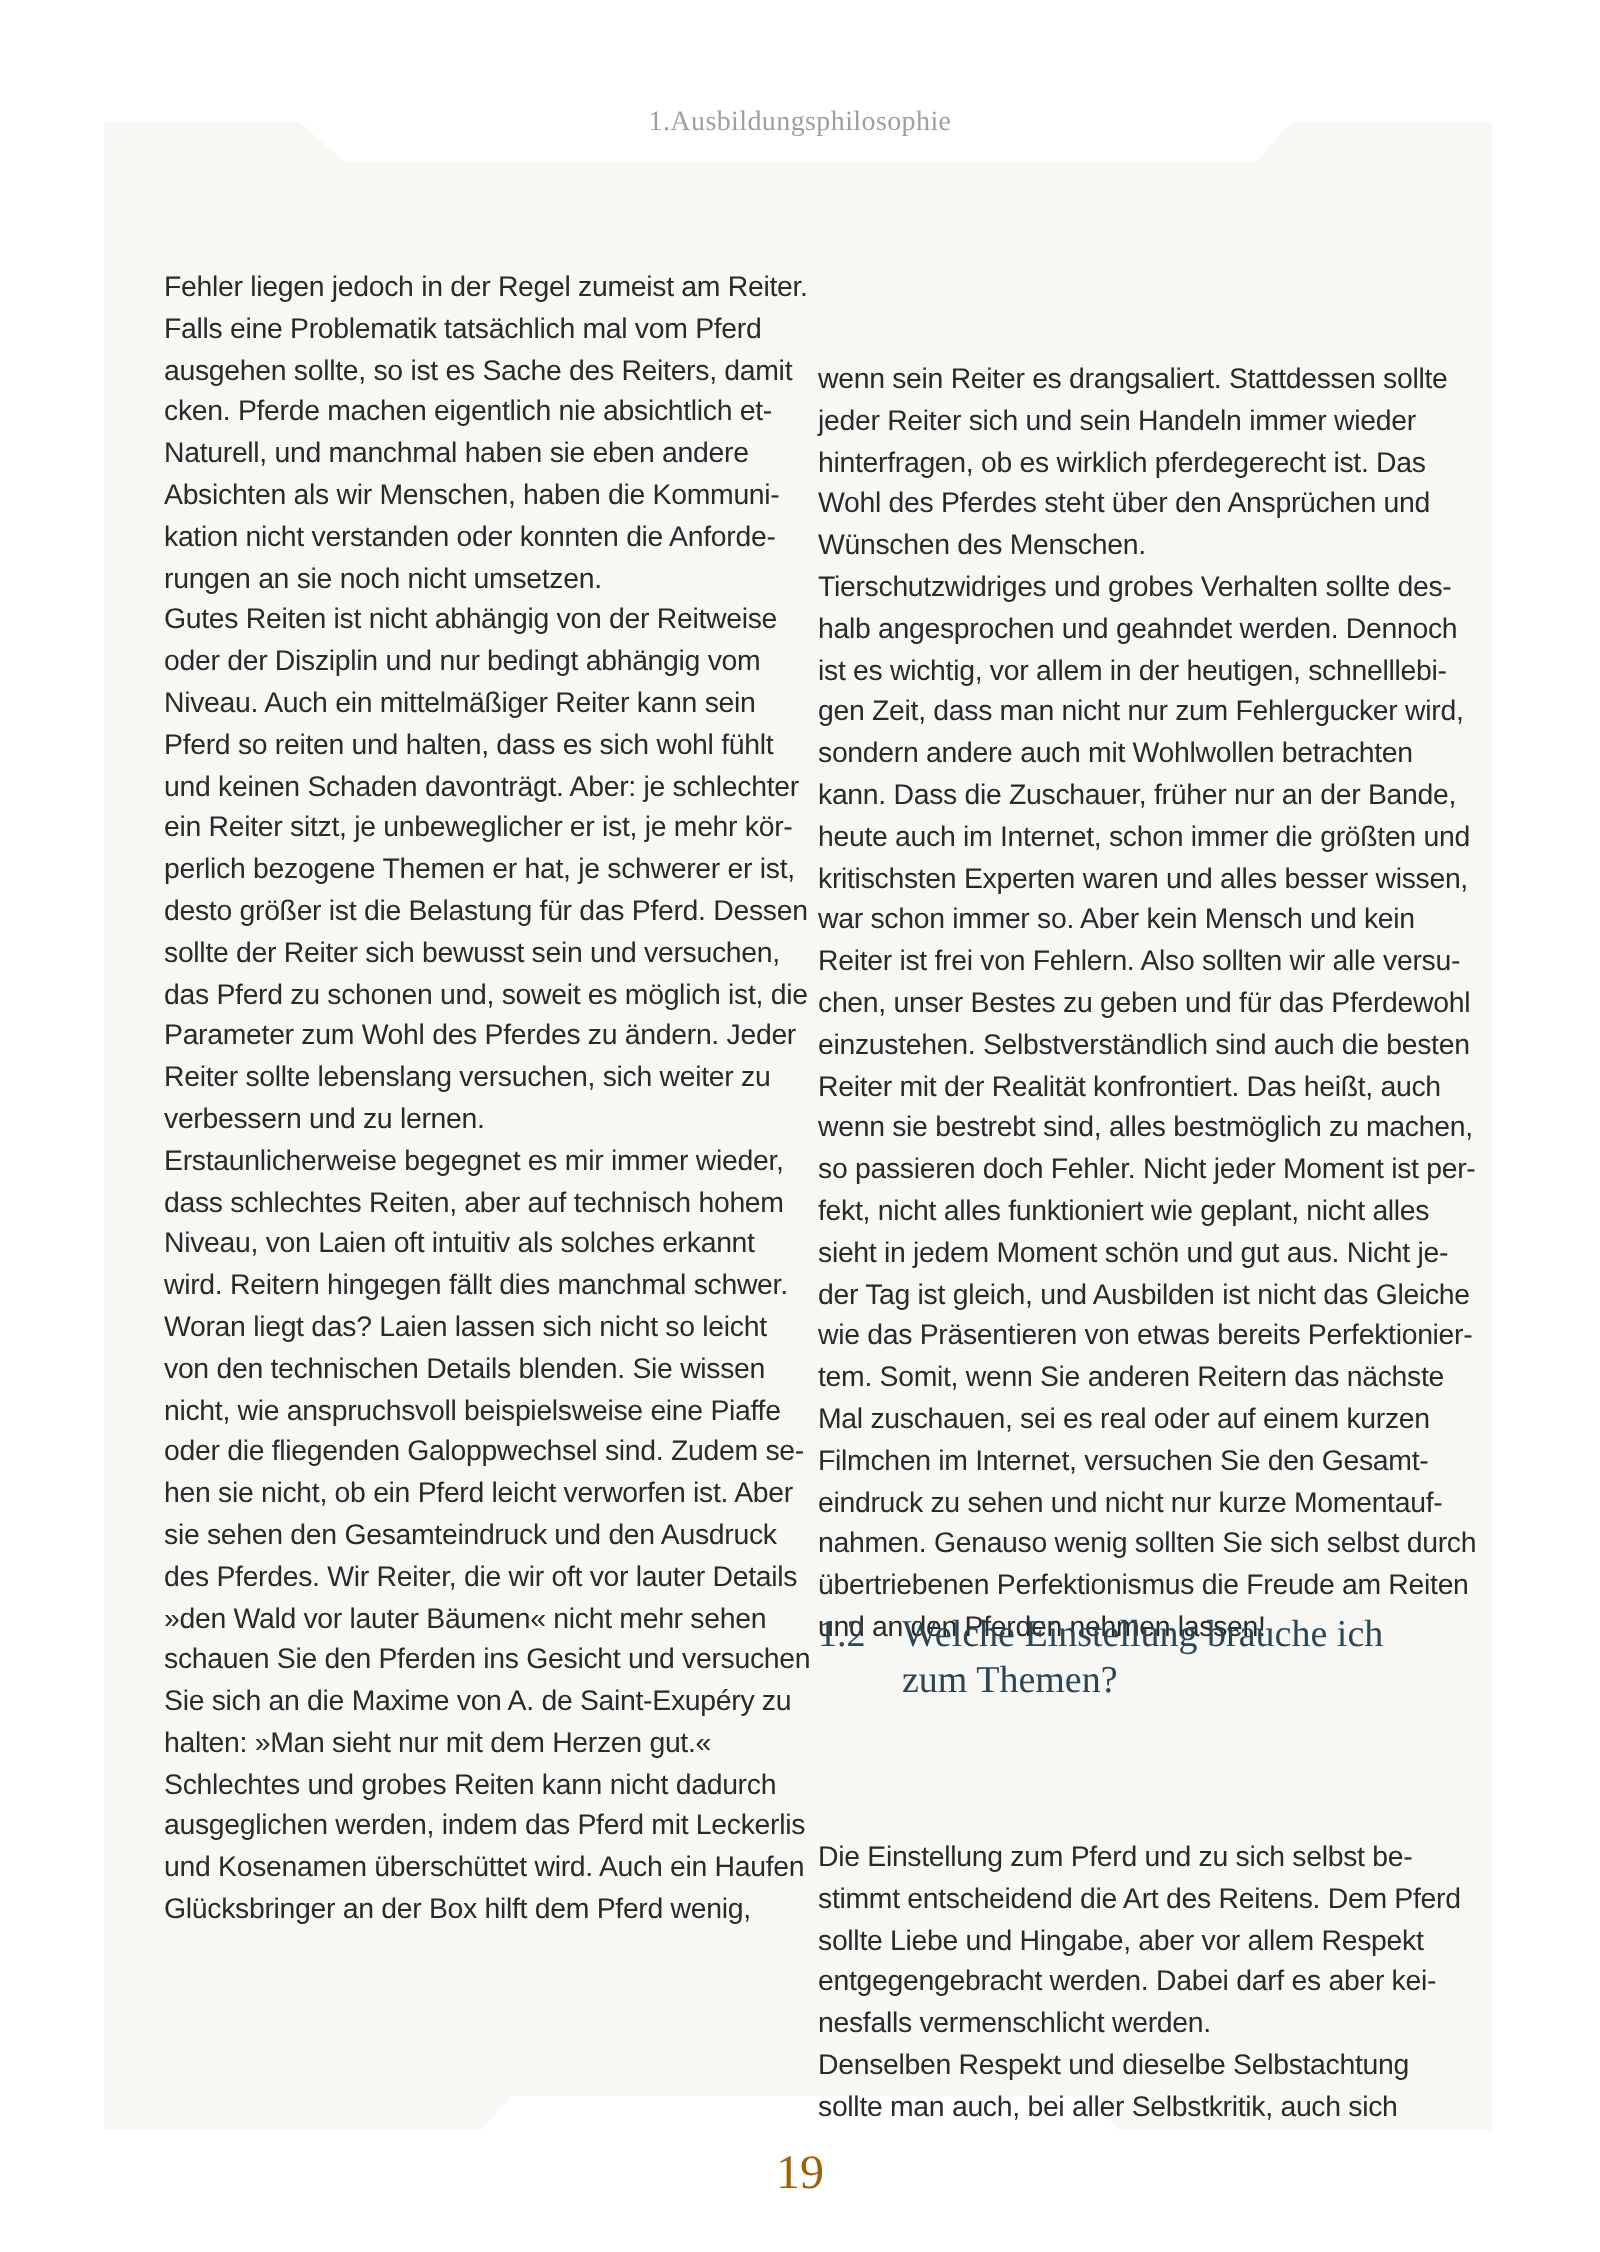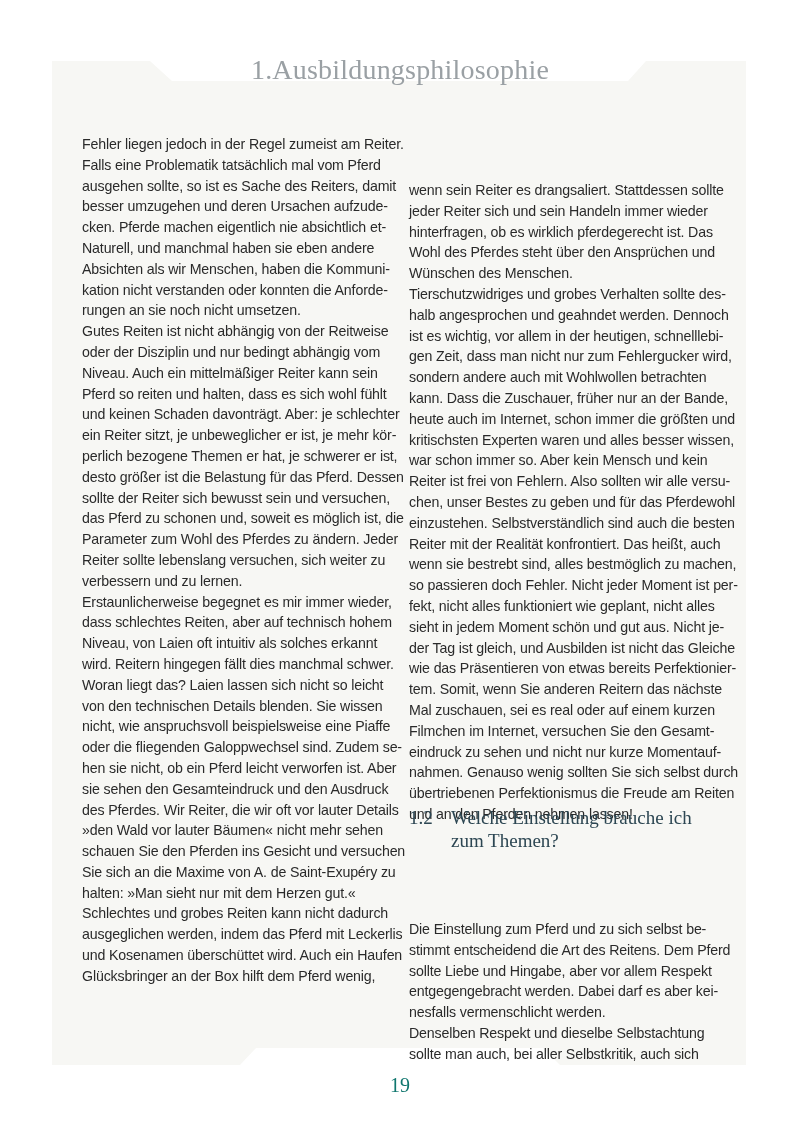--- a/index.html
+++ b/index.html
@@ -7,21 +7,21 @@
     width: 800px; height: 1126px; position: relative; overflow: hidden;
     background: #ffffff;
   }
   .panel {
     position: absolute; left: 0; top: 0; width: 800px; height: 1126px;
   }
   .panel svg { position: absolute; left: 0; top: 0; }
   .running-head {
     position: absolute; left: 0; width: 800px; top: 54px; text-align: center;
     font-family: "Liberation Serif", "DejaVu Serif", serif;
-    font-size: 28px; color: #9aa0a4; letter-spacing: 0.2px;
+    font-size: 14px; color: #9aa0a4; letter-spacing: 0.2px;
   }
   .col {
     position: absolute; top: 134px;
     font-family: "Liberation Sans", "DejaVu Sans", sans-serif;
     font-size: 14.2px; color: #2a2a2a; line-height: 20.8px;
     letter-spacing: -0.15px;
   }
   .col-left { left: 82px; width: 310px; }
   .col-right { left: 409px; width: 325px; margin-top: 46px; }
   .line { white-space: nowrap; display: block; height: 20.8px; }
@@ -29,39 +29,38 @@
     position: absolute; left: 409px; top: 806px; width: 330px;
     font-family: "Liberation Serif", "DejaVu Serif", serif;
     color: #2c4652; font-size: 19px; line-height: 23px;
   }
   .heading .num { position: absolute; left: 0; top: 0; }
   .heading .title { position: absolute; left: 42px; top: 0; width: 290px; }
   .col-right2 { top: 873px; }
   .page-number {
     position: absolute; left: 0; width: 800px; top: 1074px; text-align: center;
     font-family: "Liberation Serif", "DejaVu Serif", serif;
-    font-size: 20px; color: #0f766e;
+    font-size: 24px; color: #a16207;
   }
 </style>
 </head>
 <body>
 
 <div class="panel">
   <svg width="800" height="1126">
     <polygon points="52,61 150,61 172,81 628,81 646,61 746,61 746,1065 560,1065 543,1048 256,1048 240,1065 52,1065" fill="#f7f7f4"></polygon>
   </svg>
 </div>
 
 <div class="running-head">1.Ausbildungsphilosophie</div>
 
 <div class="col col-left" id="left-col">
     <span class="line">Fehler liegen jedoch in der Regel zumeist am Reiter.</span>
     <span class="line">Falls eine Problematik tatsächlich mal vom Pferd</span>
     <span class="line">ausgehen sollte, so ist es Sache des Reiters, damit</span>
-    <span class="line">besser umzugehen und deren Ursachen aufzude-</span>
     <span class="line">cken. Pferde machen eigentlich nie absichtlich et-</span>
     <span class="line">Naturell, und manchmal haben sie eben andere</span>
     <span class="line">Absichten als wir Menschen, haben die Kommuni-</span>
     <span class="line">kation nicht verstanden oder konnten die Anforde-</span>
     <span class="line">rungen an sie noch nicht umsetzen.</span>
     <span class="line">Gutes Reiten ist nicht abhängig von der Reitweise</span>
     <span class="line">oder der Disziplin und nur bedingt abhängig vom</span>
     <span class="line">Niveau. Auch ein mittelmäßiger Reiter kann sein</span>
     <span class="line">Pferd so reiten und halten, dass es sich wohl fühlt</span>
     <span class="line">und keinen Schaden davonträgt. Aber: je schlechter</span>

